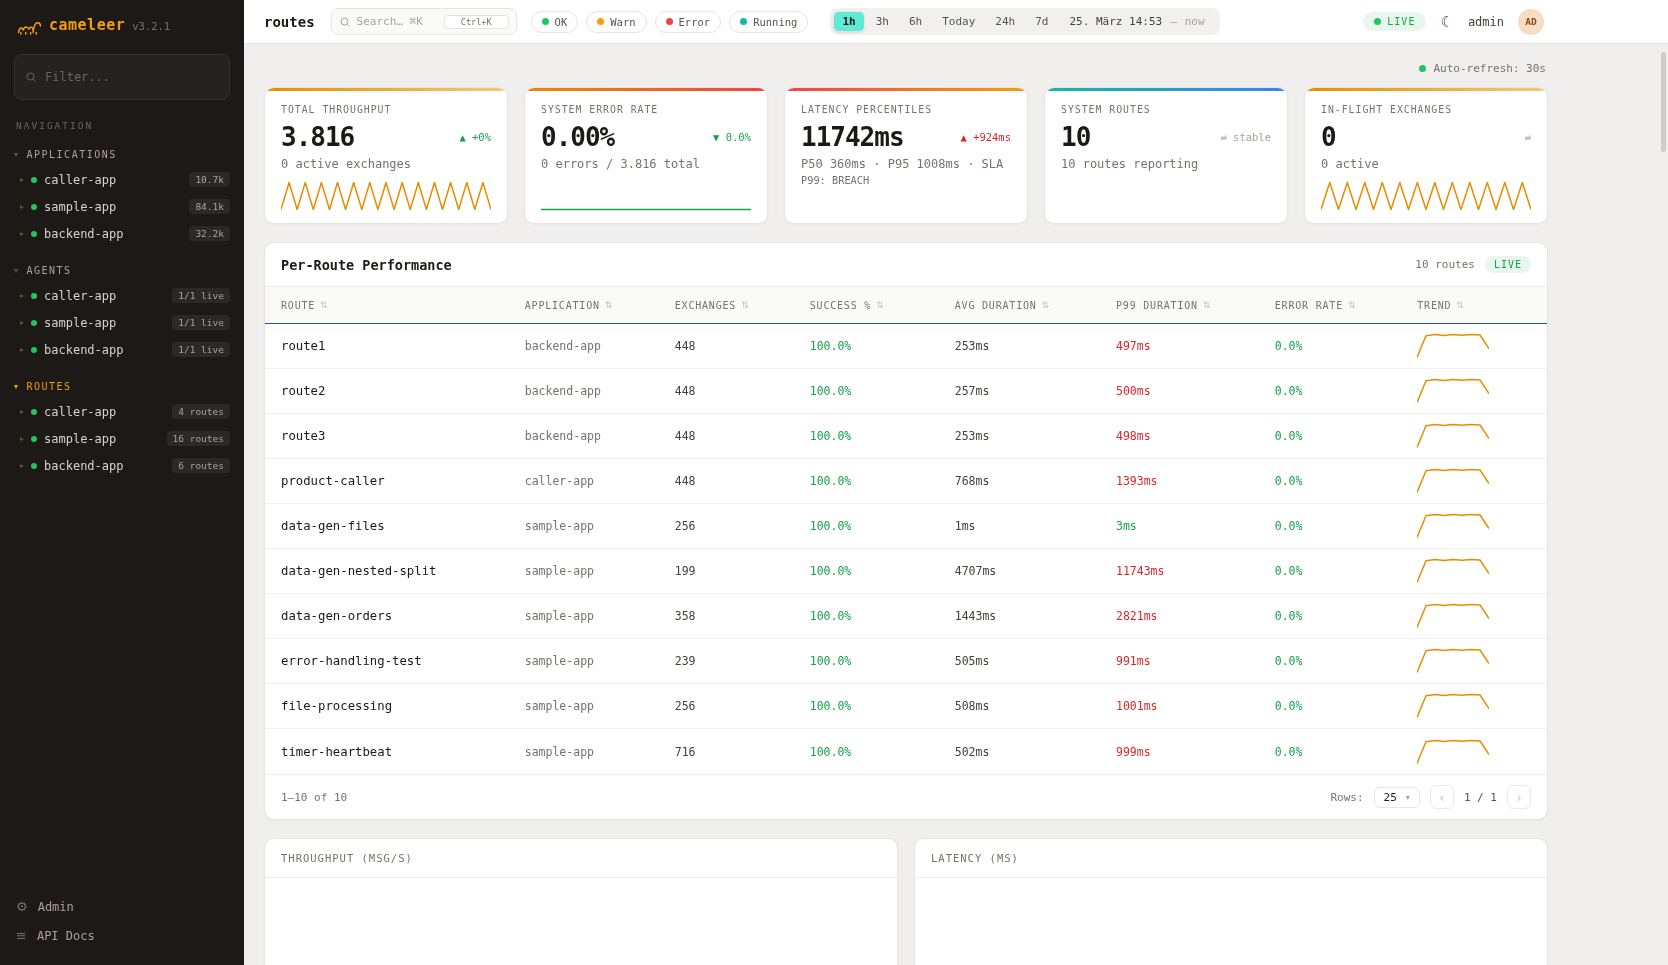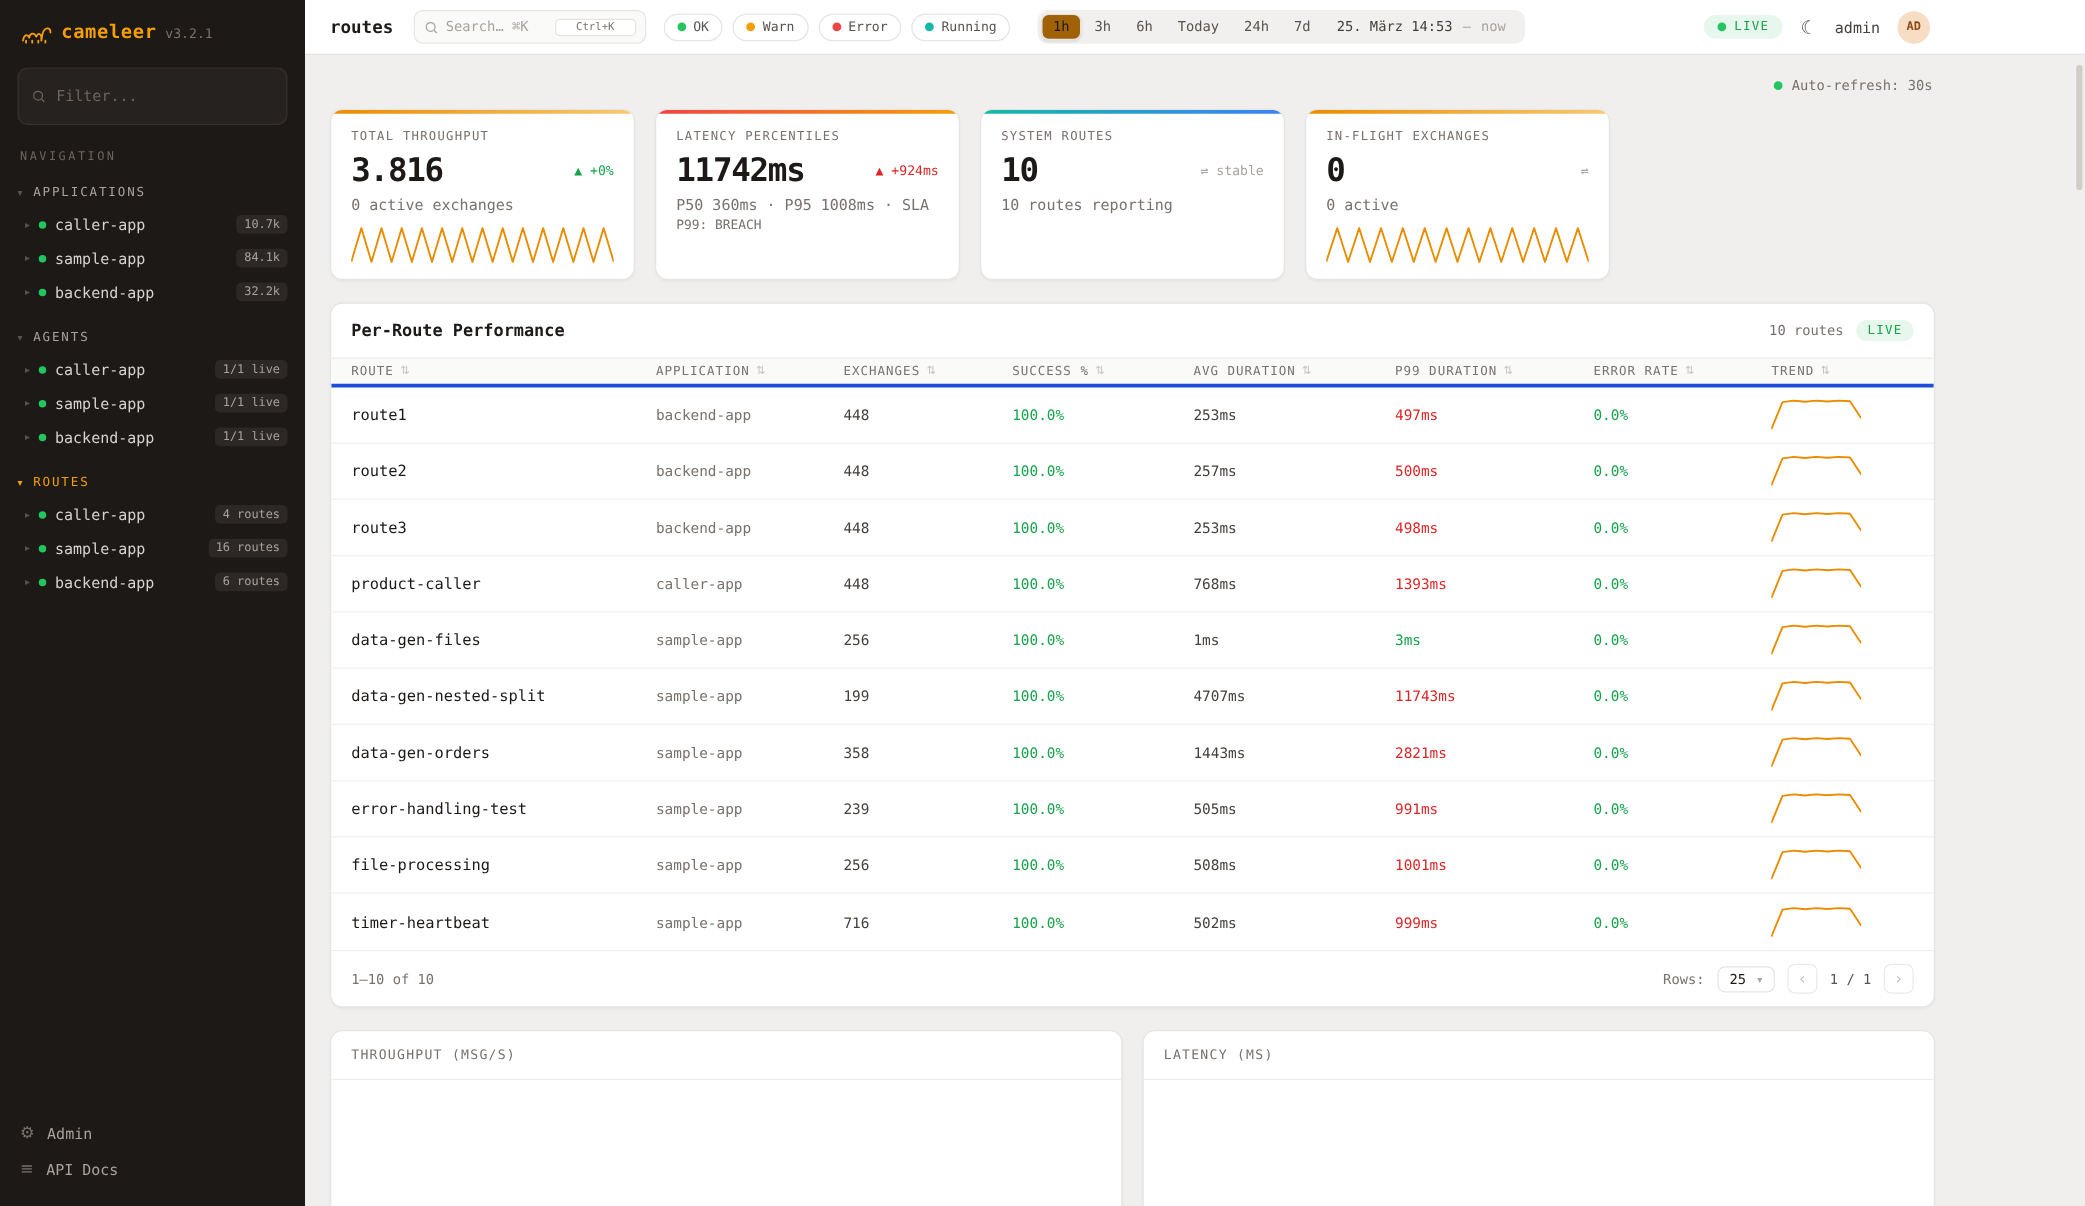--- a/index.html
+++ b/index.html
@@ -34,21 +34,21 @@
 .page-title{font-weight:bold;font-size:14px;color:#1c1917;margin-right:4px}
 .search{width:186px;height:27px;background:#fafaf9;border:1px solid #e7e5e4;border-radius:7px;display:flex;align-items:center;gap:6px;padding:0 7px;color:#a8a29e;font-size:11px;cursor:text}
 .kbd{margin-left:auto;background:#fff;border:1px solid #e5e3e1;border-radius:4px;padding:1px 16px;font-size:8.5px;color:#78716c}
 .chips{display:flex;gap:8px;margin-left:2px}
 .chip{display:flex;align-items:center;gap:6px;background:#fff;border:1px solid #e7e5e4;border-radius:999px;padding:4px 10px;font-size:10.5px;color:#57534e;font-family:inherit;cursor:pointer}
 .cdot{width:7px;height:7px;border-radius:50%;display:inline-block}
 .cdot.ok{background:#22c55e}.cdot.warn{background:#f59e0b}.cdot.error{background:#ef4444}.cdot.running{background:#14b8a6}
 .seg{display:flex;align-items:center;background:#f1f0ef;border-radius:8px;padding:3px;margin-left:10px}
 .seg-btns{display:flex;align-items:center;gap:2px}
 .seg-btn{border:none;background:transparent;font-family:inherit;font-size:11px;color:#57534e;padding:4px 9px;border-radius:6px;cursor:pointer}
-.seg-btn.active{background:#a16207;color:#1c1917;font-weight:normal;box-shadow:0 1px 2px rgba(0,0,0,.08);border:1px solid #e7e5e4;padding:3px 8px}
+.seg-btn.active{background:#5eead4;color:#1c1917;font-weight:bold;box-shadow:0 1px 2px rgba(0,0,0,.08);border:1px solid #e7e5e4;padding:3px 8px}
 .daterange{display:flex;gap:8px;align-items:center;padding:0 12px;font-size:11px;color:#44403c;cursor:pointer}
 .daterange .dim{color:#a8a29e}
 .top-right{margin-left:auto;display:flex;align-items:center;gap:14px}
 .live-pill{display:inline-flex;align-items:center;gap:6px;background:#e8f7ee;color:#16a34a;border-radius:999px;padding:4px 11px;font-size:10px;letter-spacing:1px;cursor:pointer}
 .live-pill.small{padding:3px 9px}
 .moon{font-family:"DejaVu Sans",sans-serif;color:#57534e;font-size:15px;cursor:pointer}
 .user{font-size:12px;color:#44403c}
 .avatar{width:26px;height:26px;border-radius:50%;background:#f6ddc4;color:#8a4b16;font-size:9.5px;font-weight:bold;display:flex;align-items:center;justify-content:center;cursor:pointer}
 
 .content{flex:1;padding:12px 20px 0;max-width:1324px;overflow:hidden}
@@ -69,21 +69,21 @@
 .kpi-delta.good{color:#16a34a}.kpi-delta.bad{color:#dc2626}.kpi-delta.neutral{color:#a8a29e}
 .kpi-sub{font-size:12px;color:#78716c;white-space:nowrap;overflow:hidden}
 .kpi-sub2{font-size:10.3px;color:#78716c;margin-top:3px}
 .spark{height:30px;margin-top:10px}
 
 .panel{margin-top:18px;background:#fff;border:1px solid #e7e5e4;border-radius:10px;box-shadow:0 1px 2px rgba(0,0,0,.04);overflow:hidden}
 .panel-head{display:flex;align-items:center;padding:13px 16px}
 .panel-title{font-weight:bold;font-size:13.5px}
 .routes-count{margin-left:auto;font-size:11px;color:#78716c;margin-right:10px}
 .tgrid{display:grid;grid-template-columns:19.5% 12% 10.8% 11.6% 12.9% 12.7% 11.4% 1fr;align-items:center;padding:0 16px}
-.thead{background:#fafaf9;border-top:1px solid #efedec;border-bottom:3px solid #1d4ed8;height:24px}
+.thead{background:#fafaf9;border-top:1px solid #efedec;border-bottom:1px solid #1d4ed8;height:38px}
 .th{display:flex;align-items:center;gap:5px;font-size:10px;letter-spacing:.8px;color:#78716c;cursor:pointer;white-space:nowrap}
 .sort{font-family:"DejaVu Sans",sans-serif;font-size:9px;color:#c7c2bd}
 .trow{height:45px;border-bottom:1px solid #f2f1f0;cursor:pointer}
 .trow:last-child{border-bottom:none}
 .c-route{font-size:12.3px;color:#1c1917}
 .c-app{font-size:11.5px;color:#78716c}
 .c-num{font-size:11.5px;color:#44403c}
 .c-green{font-size:11.5px;color:#16a34a}
 .c-p99{font-size:11.5px}.c-p99.bad{color:#dc2626}.c-p99.good{color:#16a34a}
 .spark-sm{width:72px;height:26px}
@@ -327,20 +327,34 @@
               <span class="kpi-value">3.816</span>
               <span class="kpi-delta good">▲ +0%</span>
             </div>
             <div class="kpi-sub">0 active exchanges</div>
             <div class="spark"><svg width="210" height="30" viewBox="0 0 210 30" preserveAspectRatio="none">
                   <polyline points="0.0,28.5 8.1,1.5 16.2,28.5 24.2,1.5 32.3,28.5 40.4,1.5 48.5,28.5 56.5,1.5 64.6,28.5 72.7,1.5 80.8,28.5 88.8,1.5 96.9,28.5 105.0,1.5 113.1,28.5 121.2,1.5 129.2,28.5 137.3,1.5 145.4,28.5 153.5,1.5 161.5,28.5 169.6,1.5 177.7,28.5 185.8,1.5 193.8,28.5 201.9,1.5 210.0,28.5" fill="none" stroke="#ea8c00" stroke-width="1.5" stroke-linejoin="round"></polyline>
                 </svg></div>
           </div>
         </div>
 
+        <div class="kpi">
+          <div class="kpi-top g2"></div>
+          <div class="kpi-body">
+            <div class="kpi-title">SYSTEM ERROR RATE</div>
+            <div class="kpi-row">
+              <span class="kpi-value">0.00%</span>
+              <span class="kpi-delta good">▼ 0.0%</span>
+            </div>
+            <div class="kpi-sub">0 errors / 3.816 total</div>
+            <div class="spark"><svg width="210" height="30" viewBox="0 0 210 30" preserveAspectRatio="none">
+                  <polyline points="0.0,28.5 105.0,28.5 210.0,28.5" fill="none" stroke="#16a34a" stroke-width="1.5" stroke-linejoin="round"></polyline>
+                </svg></div>
+          </div>
+        </div>
 
         <div class="kpi">
           <div class="kpi-top g3"></div>
           <div class="kpi-body">
             <div class="kpi-title">LATENCY PERCENTILES</div>
             <div class="kpi-row">
               <span class="kpi-value">11742ms</span>
               <span class="kpi-delta bad">▲ +924ms</span>
             </div>
             <div class="kpi-sub">P50 360ms · P95 1008ms · SLA &lt;300ms</div>

